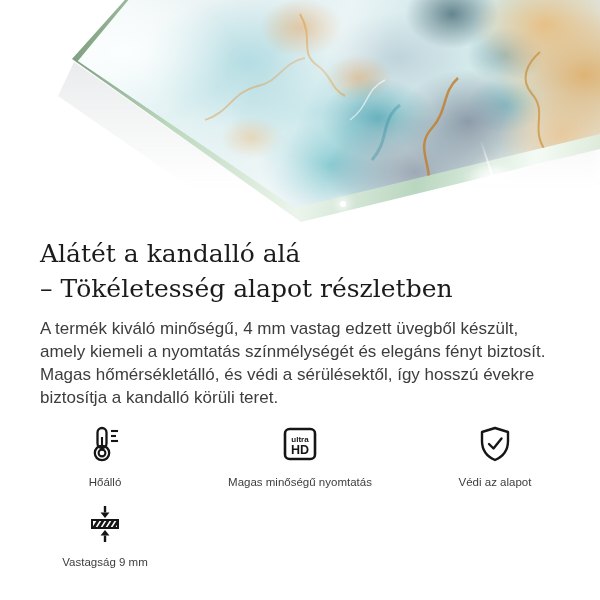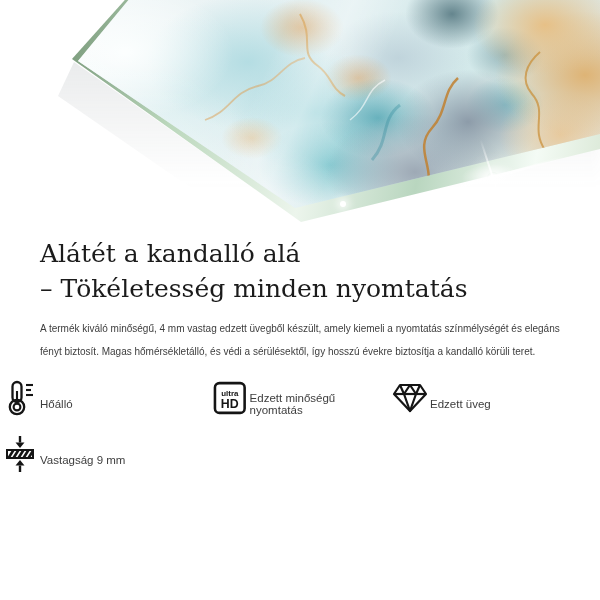--- a/index.html
+++ b/index.html
@@ -52,26 +52,26 @@
   .sparkle .core{position:absolute;left:-6px;top:-6px;width:12px;height:12px;border-radius:50%;
     background:radial-gradient(circle,#fff 0%,rgba(255,255,255,.9) 35%,rgba(255,255,255,0) 72%);
     box-shadow:0 0 16px 5px rgba(255,255,255,.9);}
   .sparkle-dot{position:absolute;left:340px;top:201px;width:6px;height:6px;border-radius:50%;
     background:#fff;box-shadow:0 0 8px 3px rgba(255,255,255,.9);}
 
   
   .content{padding:0 40px;}
   h1{margin:4px 0 0;font-family:"DejaVu Serif","Liberation Serif",serif;font-weight:400;
      font-size:25px;line-height:35px;color:var(--heading-text,#1b1b1b);}
-  .desc{margin:11px 0 4px;width:522px;font-size:10px;line-height:23px;color:var(--body-text,#3d3d3d);}
+  .desc{margin:11px 0 4px;width:522px;font-size:17px;line-height:23px;color:var(--body-text,#3d3d3d);}
 
   
   .features{margin-top:15px;width:600px;margin-left:-40px;display:grid;
     grid-template-columns:210px 180px 210px;row-gap:16px;}
-  .feature{display:flex;flex-direction:row;align-items:center;}
+  .feature{display:flex;flex-direction:column;align-items:center;}
   .ficon{width:40px;height:40px;color:var(--icon-stroke,#151515);}
   .flabel{margin-top:12px;font-size:11.5px;color:var(--body-text,#3d3d3d);text-align:left;}
 </style>
 </head>
 <body>
 
 <div class="page">
 
   <div class="hero">
     <div class="glass-shadow"></div>
@@ -90,21 +90,21 @@
       <div class="glow"></div>
       <div class="ray ray-a"></div>
       <div class="ray ray-b"></div>
       <div class="core"></div>
     </div>
     <div class="sparkle-dot"></div>
   </div>
 
   <div class="content">
     <h1><span>Alátét a kandalló alá</span><br>
-      <span>– Tökéletesség minden nyomtatás</span></h1>
+      <span>– Tökéletesség alapot részletben</span></h1>
 
     <p class="desc">A termék kiváló minőségű, 4 mm vastag edzett üvegből készült, amely kiemeli a nyomtatás színmélységét és elegáns fényt biztosít. Magas hőmérsékletálló, és védi a sérülésektől, így hosszú évekre biztosítja a kandalló körüli teret.</p>
 
     <div class="features">
 
       <div class="feature">
         <svg class="ficon" viewBox="0 0 40 40">
           <rect x="12.5" y="4" width="9" height="20" rx="4.5" fill="none" stroke="currentColor" stroke-width="2.3"></rect>
           <circle cx="17" cy="29" r="7.2" fill="none" stroke="currentColor" stroke-width="2.3"></circle>
           <circle cx="17" cy="29" r="3.4" fill="none" stroke="currentColor" stroke-width="2.1"></circle>
@@ -115,35 +115,31 @@
         </svg>
         <div class="flabel">Hőálló</div>
       </div>
 
       <div class="feature">
         <svg class="ficon" viewBox="0 0 40 40">
           <rect x="5" y="5" width="30" height="30" rx="4.5" fill="none" stroke="currentColor" stroke-width="2.6"></rect>
           <text x="20" y="17.5" text-anchor="middle" font-family="Liberation Sans, sans-serif" font-size="8" font-weight="700" fill="currentColor">ultra</text>
           <text x="20" y="30" text-anchor="middle" font-family="Liberation Sans, sans-serif" font-size="12.5" font-weight="800" fill="currentColor">HD</text>
         </svg>
-        <div class="flabel">Edzett minőségű nyomtatás</div>
+        <div class="flabel">Magas minőségű nyomtatás</div>
       </div>
-
 
       <div class="feature">
         <svg class="ficon" viewBox="0 0 40 40">
-          <g fill="none" stroke="currentColor" stroke-width="2.2" stroke-linejoin="round">
-            <path d="M10 7 H30 L36 16 L20 33 L4 16 Z"></path>
-            <path d="M4 16 H36"></path>
-            <path d="M10 7 L14 16 L20 33 L26 16 L30 7"></path>
-            <path d="M20 7 L14 16 M20 7 L26 16"></path>
-          </g>
+          <path d="M20 4 L33 8 V17 C33 27 27 33 20 36 C13 33 7 27 7 17 V8 Z" fill="none" stroke="currentColor" stroke-width="2.4" stroke-linejoin="round"></path>
+          <path d="M14 20 L18.5 24.5 L26.5 14.5" fill="none" stroke="currentColor" stroke-width="2.4" stroke-linecap="round" stroke-linejoin="round"></path>
         </svg>
-        <div class="flabel">Edzett üveg</div>
+        <div class="flabel">Védi az alapot</div>
       </div>
+
 
 
       <div class="feature">
         <svg class="ficon" viewBox="0 0 40 40">
           <defs>
             <clipPath id="barclip">
                 <rect x="7" y="16" width="26" height="8"></rect>
               </clipPath>
           </defs>
           <rect x="7" y="16" width="26" height="8" fill="none" stroke="currentColor" stroke-width="2"></rect>

